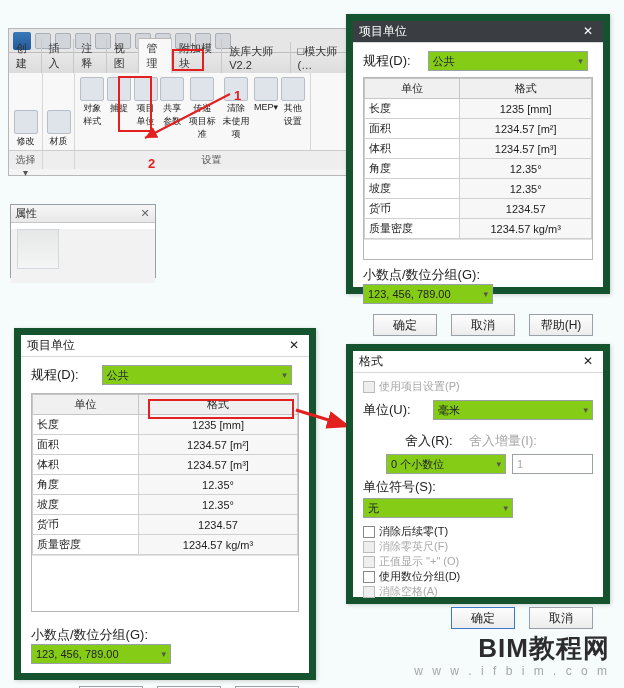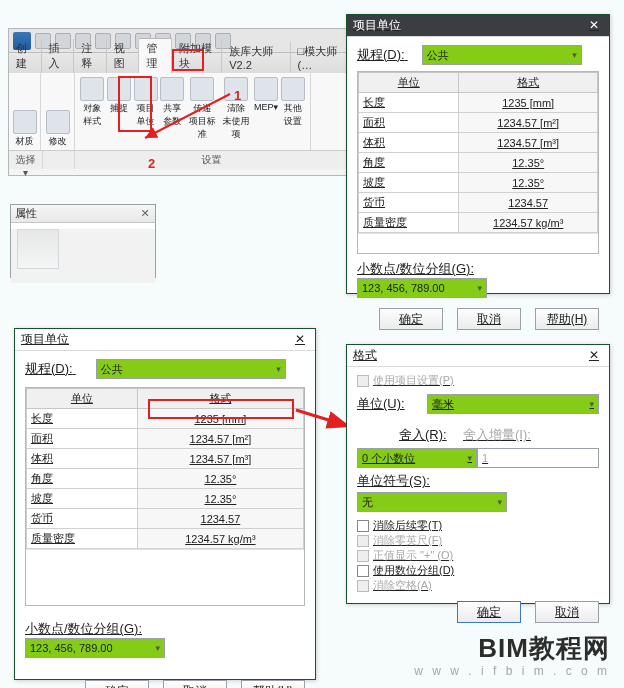--- a/index.html
+++ b/index.html
@@ -20,21 +20,21 @@
 .red-box { position: absolute; border: 2px solid #e22020; }
 .red-num { position: absolute; color: #e22020; font-size: 13px; font-weight: bold; }
 .arrow-svg { position: absolute; pointer-events: none; }
 
 .props-panel { position: absolute; left: 10px; top: 204px; width: 146px; height: 74px; background: #fff; border: 1px solid #9aa0a8; }
 .props-title { height: 18px; background: linear-gradient(#f6f6f6,#e8e8e8); border-bottom: 1px solid #c6c6c6; display: flex; align-items: center; justify-content: space-between; padding: 0 4px; font-size: 11px; }
 .props-panel .close { width: 12px; height: 12px; text-align: center; line-height: 10px; font-size: 11px; color: #666; }
 .props-body { background: #f2f2f2; height: 54px; }
 .pthumb { width: 42px; height: 40px; margin: 6px; background: linear-gradient(#e6e8e8,#f4f5f5); border: 1px solid #d4d8dc; }
 
-.dlg { position: absolute; background: #fff; border: 1px solid #14532d; box-shadow: 1px 1px 4px rgba(0,0,0,0.18); text-decoration: underline; }
+.dlg { position: absolute; background: #fff; border: 7px solid #14532d; box-shadow: 1px 1px 4px rgba(0,0,0,0.18); }
 .dlg .tbar { height: 22px; background: #fff; border-bottom: 1px solid #d8d8d8; display: flex; align-items: center; justify-content: space-between; padding: 0 6px; font-size: 12px; }
 .dlg .tbar.dark { background: #3a3e42; color: #fff; }
 .dlg .xbtn { width: 18px; height: 18px; text-align: center; line-height: 16px; }
 .dbody { padding: 8px 10px 10px; }
 
 .label { font-size: 13px; color: #222; }
 .combo { display: inline-flex; align-items: center; border: 1px solid #9aa0a8; background: #84cc16; height: 20px; padding: 0 4px; font-size: 11px; min-width: 120px; }
 .combo .arr { margin-left: auto; font-size: 9px; color: #555; }
 
 table.unitbl { width: 100%; border-collapse: collapse; font-size: 11px; }
@@ -78,30 +78,30 @@
     <div class="tab">创建</div>
     <div class="tab">插入</div>
     <div class="tab">注释</div>
     <div class="tab">视图</div>
     <div class="tab active">管理</div>
     <div class="tab">附加模块</div>
     <div class="tab">族库大师V2.2</div>
     <div class="tab">□模大师(…</div>
   </div>
   <div class="ribgroups">
+    <div class="ribgroup" style="width:34px">
+      <div class="bigbtn">
+          <div class="ico"></div>
+          <span>修改</span>
+        </div>
+    </div>
     <div class="ribgroup" style="width:32px">
       <div class="bigbtn">
           <div class="ico"></div>
           <span>材质</span>
-        </div>
-    </div>
-    <div class="ribgroup" style="width:34px">
-      <div class="bigbtn">
-          <div class="ico"></div>
-          <span>修改</span>
         </div>
     </div>
     <div class="ribgroup" style="width:236px;flex-direction:row;gap:0;align-items:flex-start;padding-top:4px;">
       <div class="bigbtn">
           <div class="ico"></div>
           <span>对象
 样式</span>
         </div>
       <div class="bigbtn">
           <div class="ico"></div>
@@ -313,21 +313,21 @@
       <span style="width:70px" class="label">单位(U):</span>
       <span class="combo" style="flex:1">
           <span>毫米</span>
           <span class="arr">▾</span>
         </span>
     </div>
     <div style="display:flex;align-items:center;margin-bottom:4px;margin-left:42px;">
       <span style="width:64px" class="label">舍入(R):</span>
       <span style="flex:1" class="label muted">舍入增量(I):</span>
     </div>
-    <div style="display:flex;align-items:center;margin-bottom:4px;">
+    <div style="display:flex;align-items:center;margin-bottom:4px;gap:6px;margin-left:23px;">
       <span class="combo" style="width:110px">
           <span>0 个小数位</span>
           <span class="arr">▾</span>
         </span>
       <span class="textin muted" style="flex:1">1</span>
     </div>
     <div style="margin-bottom:2px" class="label">单位符号(S):</div>
     <span class="combo" style="width:150px;margin-bottom:6px;">
         <span>无</span>
         <span class="arr">▾</span>

